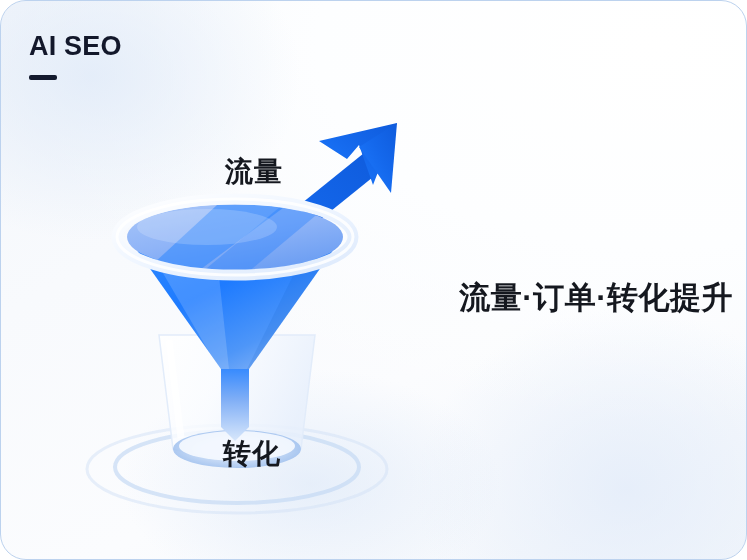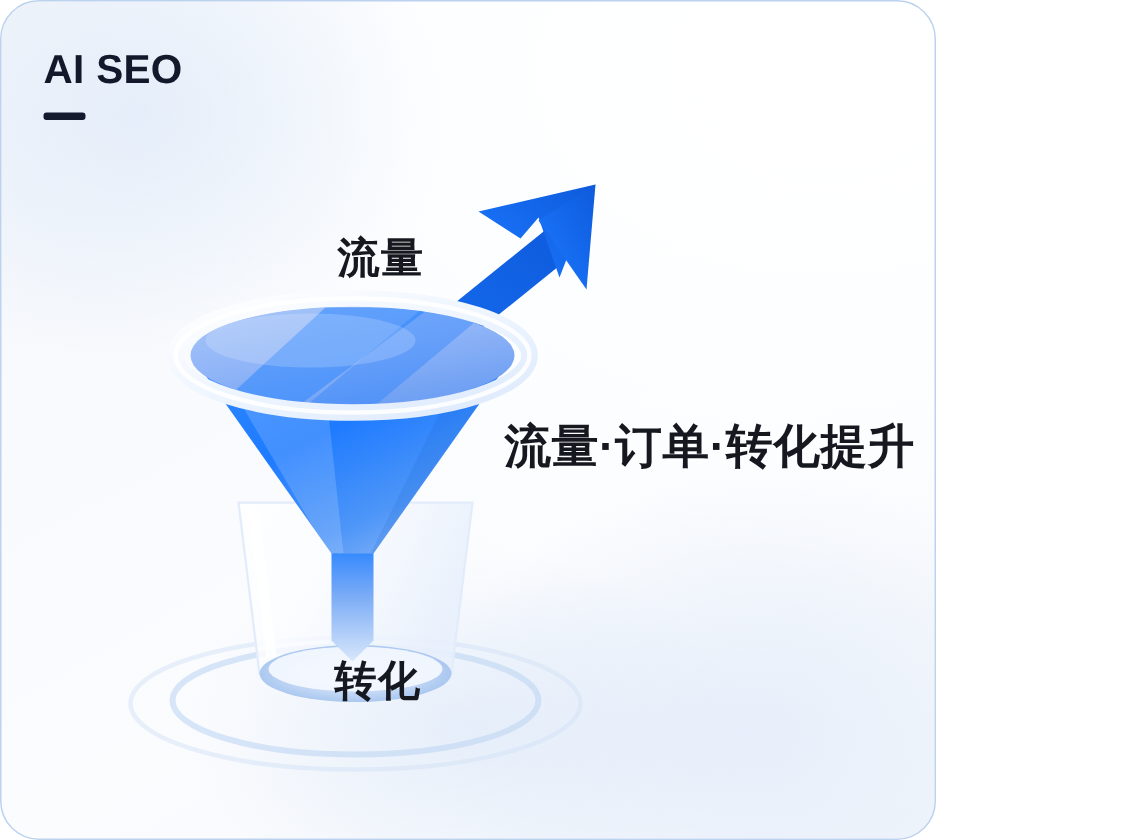--- a/index.html
+++ b/index.html
@@ -5,21 +5,21 @@
   html, body {
     margin: 0;
     padding: 0;
     background: #ffffff;
   }
   body {
     font-family: "Liberation Sans", "DejaVu Sans", sans-serif;
   }
   #card {
     position: relative;
-    width: 624px;
+    width: 747px;
     height: 560px;
     box-sizing: border-box;
     overflow: hidden;
     border-radius: 26px;
     border: 1.5px solid #bcd2ee;
     background:
       radial-gradient(120% 95% at 88% 8%, #ffffff 0%, #fdfeff 38%, rgba(255,255,255,0) 72%),
       linear-gradient(150deg, #f4f7fb 0%, #f8fafd 32%, #fbfcfe 62%, #f2f6fb 100%);
   }
   

